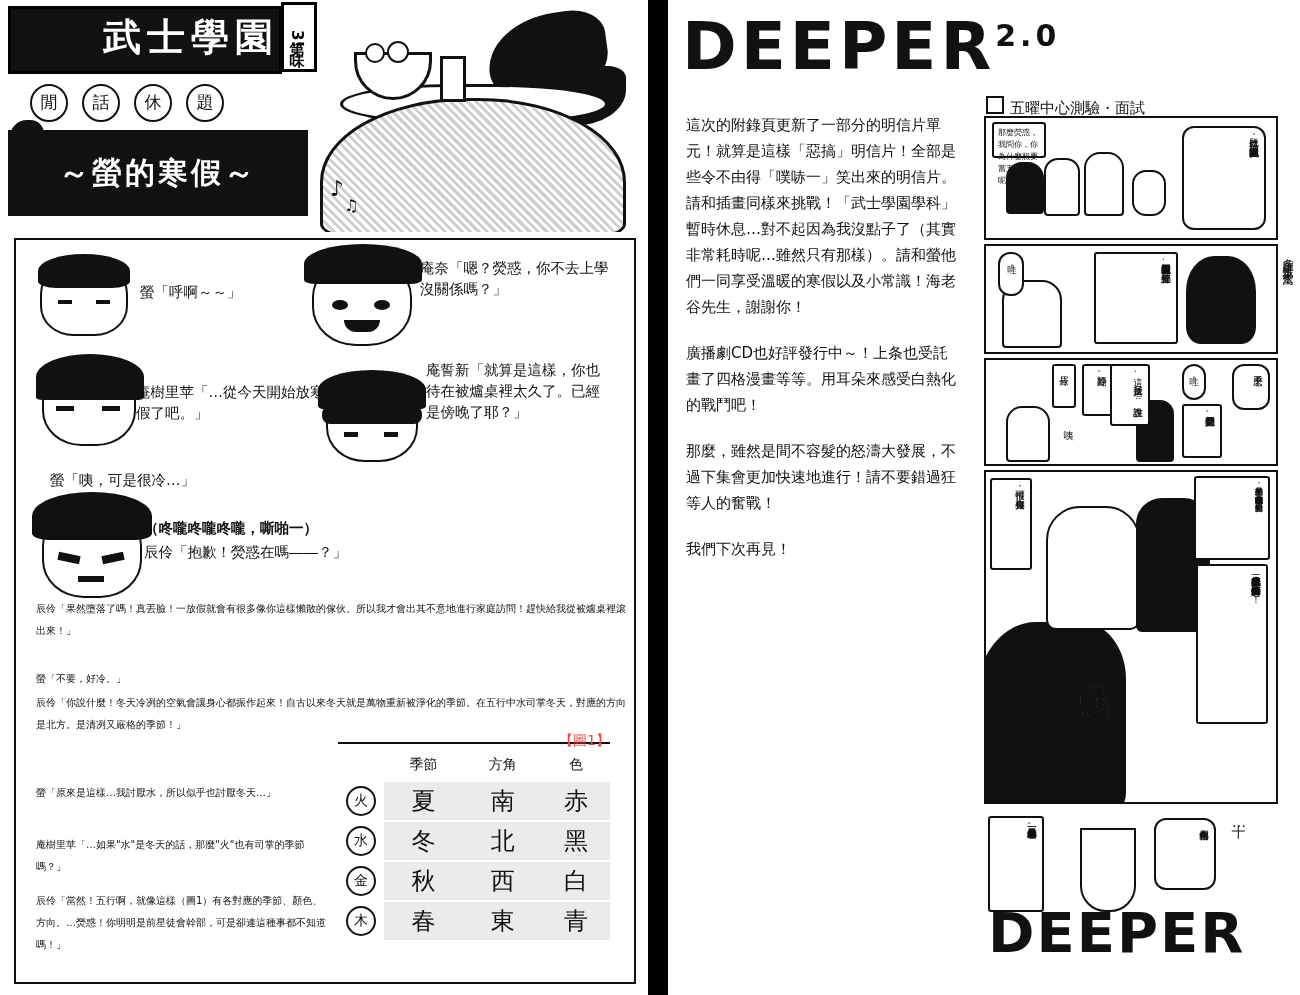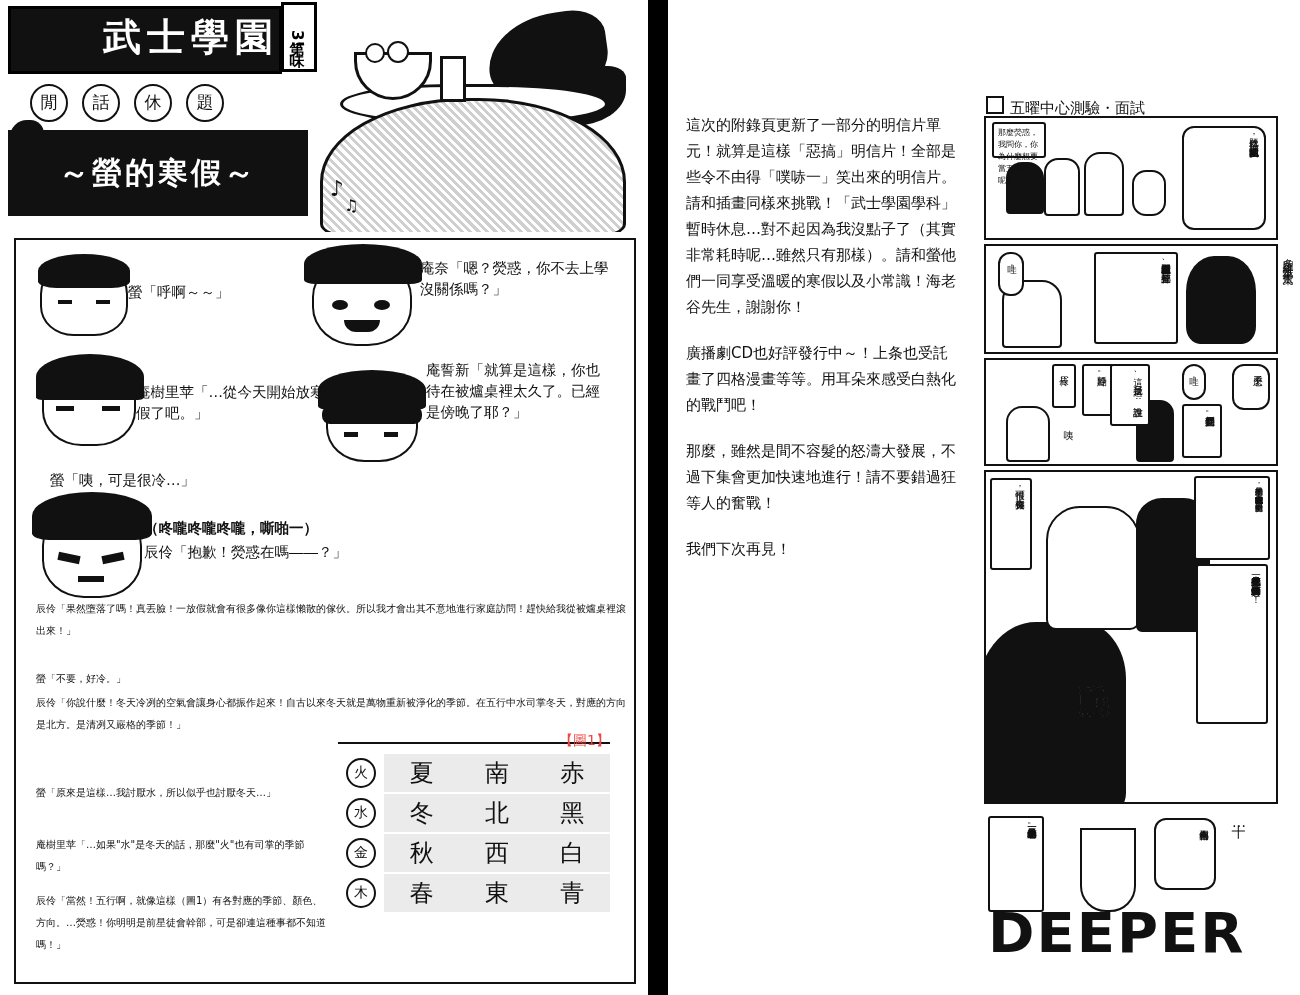--- a/index.html
+++ b/index.html
@@ -141,21 +141,21 @@
         <div class="blackblob" style="left:56px;top:50px;width:14px;height:5px;"></div>
       </div>
 
       <div class="face" style="left:26px;top:268px;width:96px;height:86px;border-radius:42%;">
         <div class="blackblob" style="left:-12px;top:-18px;width:120px;height:48px;border-radius:50% 50% 14% 14%;"></div>
         <div class="blackblob" style="left:14px;top:44px;width:22px;height:8px;transform:rotate(12deg);"></div>
         <div class="blackblob" style="left:58px;top:44px;width:22px;height:8px;transform:rotate(-12deg);"></div>
         <div class="blackblob" style="left:34px;top:66px;width:26px;height:6px;"></div>
       </div>
 
-      <div class="bubble-txt cjk" style="left:112px;top:42px;width:150px;">
+      <div class="bubble-txt cjk" style="left:124px;top:42px;width:150px;">
         <span>螢</span><span>「呼啊～～」</span>
       </div>
 
       <div class="bubble-txt cjk" style="left:404px;top:18px;width:190px;">
         <span>庵奈</span><span>「嗯？熒惑，你不去上學沒關係嗎？」</span>
       </div>
 
       <div class="bubble-txt cjk" style="left:120px;top:142px;width:190px;">
         <span>庵樹里苹</span><span>「…從今天開始放寒假了吧。」</span>
       </div>
@@ -179,20 +179,26 @@
       <div class="para cjk" style="left:20px;top:452px;width:592px;">辰伶「你說什麼！冬天冷冽的空氣會讓身心都振作起來！自古以來冬天就是萬物重新被淨化的季節。在五行中水司掌冬天，對應的方向是北方。是清冽又嚴格的季節！」</div>
       <div class="para cjk" style="left:20px;top:542px;width:292px;">螢「原來是這樣…我討厭水，所以似乎也討厭冬天…」</div>
       <div class="para cjk" style="left:20px;top:594px;width:292px;">庵樹里苹「…如果"水"是冬天的話，那麼"火"也有司掌的季節嗎？」</div>
       <div class="para cjk" style="left:20px;top:650px;width:292px;">辰伶「當然！五行啊，就像這樣（圖1）有各對應的季節、顏色、方向。…熒惑！你明明是前星徒會幹部，可是卻連這種事都不知道嗎！」</div>
 
       <div class="fig-wrap">
         <div class="fig-rule"></div>
         <div class="fig-label cjk">【圖1】</div>
         <table class="fig">
           <tbody>
+              <tr>
+            <th class="cjk"></th>
+            <th class="cjk">季節</th>
+            <th class="cjk">方角</th>
+            <th class="cjk">色</th>
+          </tr>
           <tr>
             <td class="k"><span class="kcirc cjk">火</span></td>
             <td class="cjk">夏</td>
             <td class="cjk">南</td>
             <td class="cjk">赤</td>
           </tr>
           <tr>
             <td class="k"><span class="kcirc cjk">水</span></td>
             <td class="cjk">冬</td>
             <td class="cjk">北</td>
@@ -212,20 +218,23 @@
           </tr>
         </tbody>
           </table>
       </div>
 
     </div>
   </div>
 
   <div class="right-page">
 
+    <div class="rp-title">
+      <span>DEEPER</span><span class="sup">2.0</span>
+    </div>
 
     <div class="rp-col">
       <p class="cjk">這次的附錄頁更新了一部分的明信片單元！就算是這樣「惡搞」明信片！全部是些令不由得「噗哧一」笑出來的明信片。請和插畫同樣來挑戰！「武士學園學科」暫時休息…對不起因為我沒點子了（其實非常耗時呢…雖然只有那樣）。請和螢他們一同享受溫暖的寒假以及小常識！海老谷先生，謝謝你！</p>
       <p class="cjk">廣播劇CD也好評發行中～！上条也受託畫了四格漫畫等等。用耳朵來感受白熱化的戰鬥吧！</p>
       <p class="cjk">那麼，雖然是間不容髮的怒濤大發展，不過下集會更加快速地進行！請不要錯過狂等人的奮戰！</p>
       <p class="cjk">我們下次再見！</p>
     </div>
 
     <div class="rp-head cjk">
       <span class="sq"></span><span>五曜中心測驗・面試</span>

